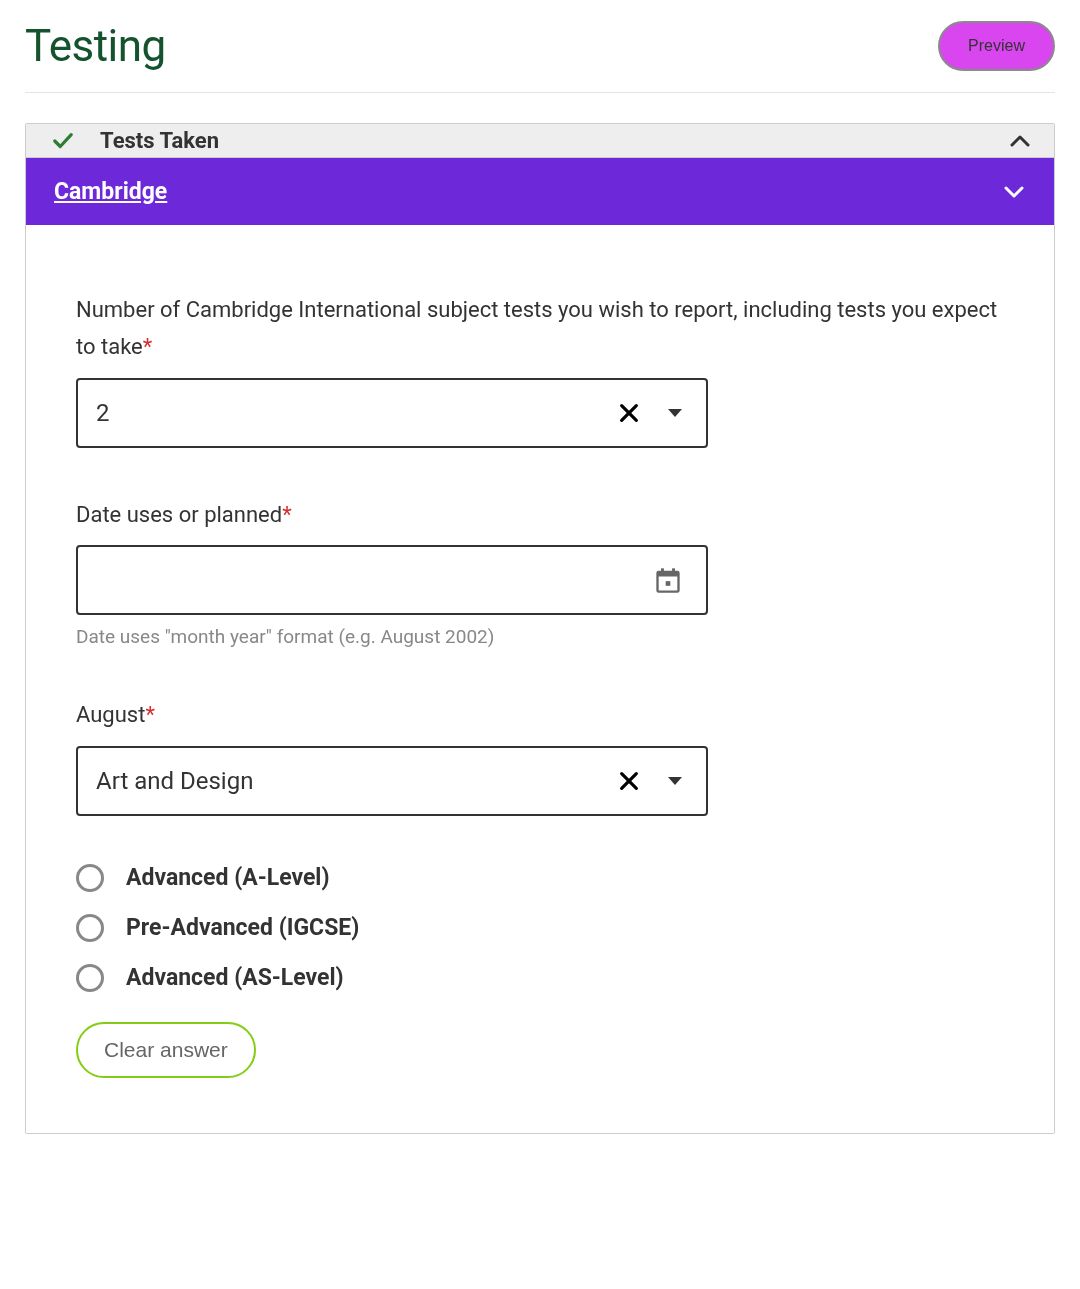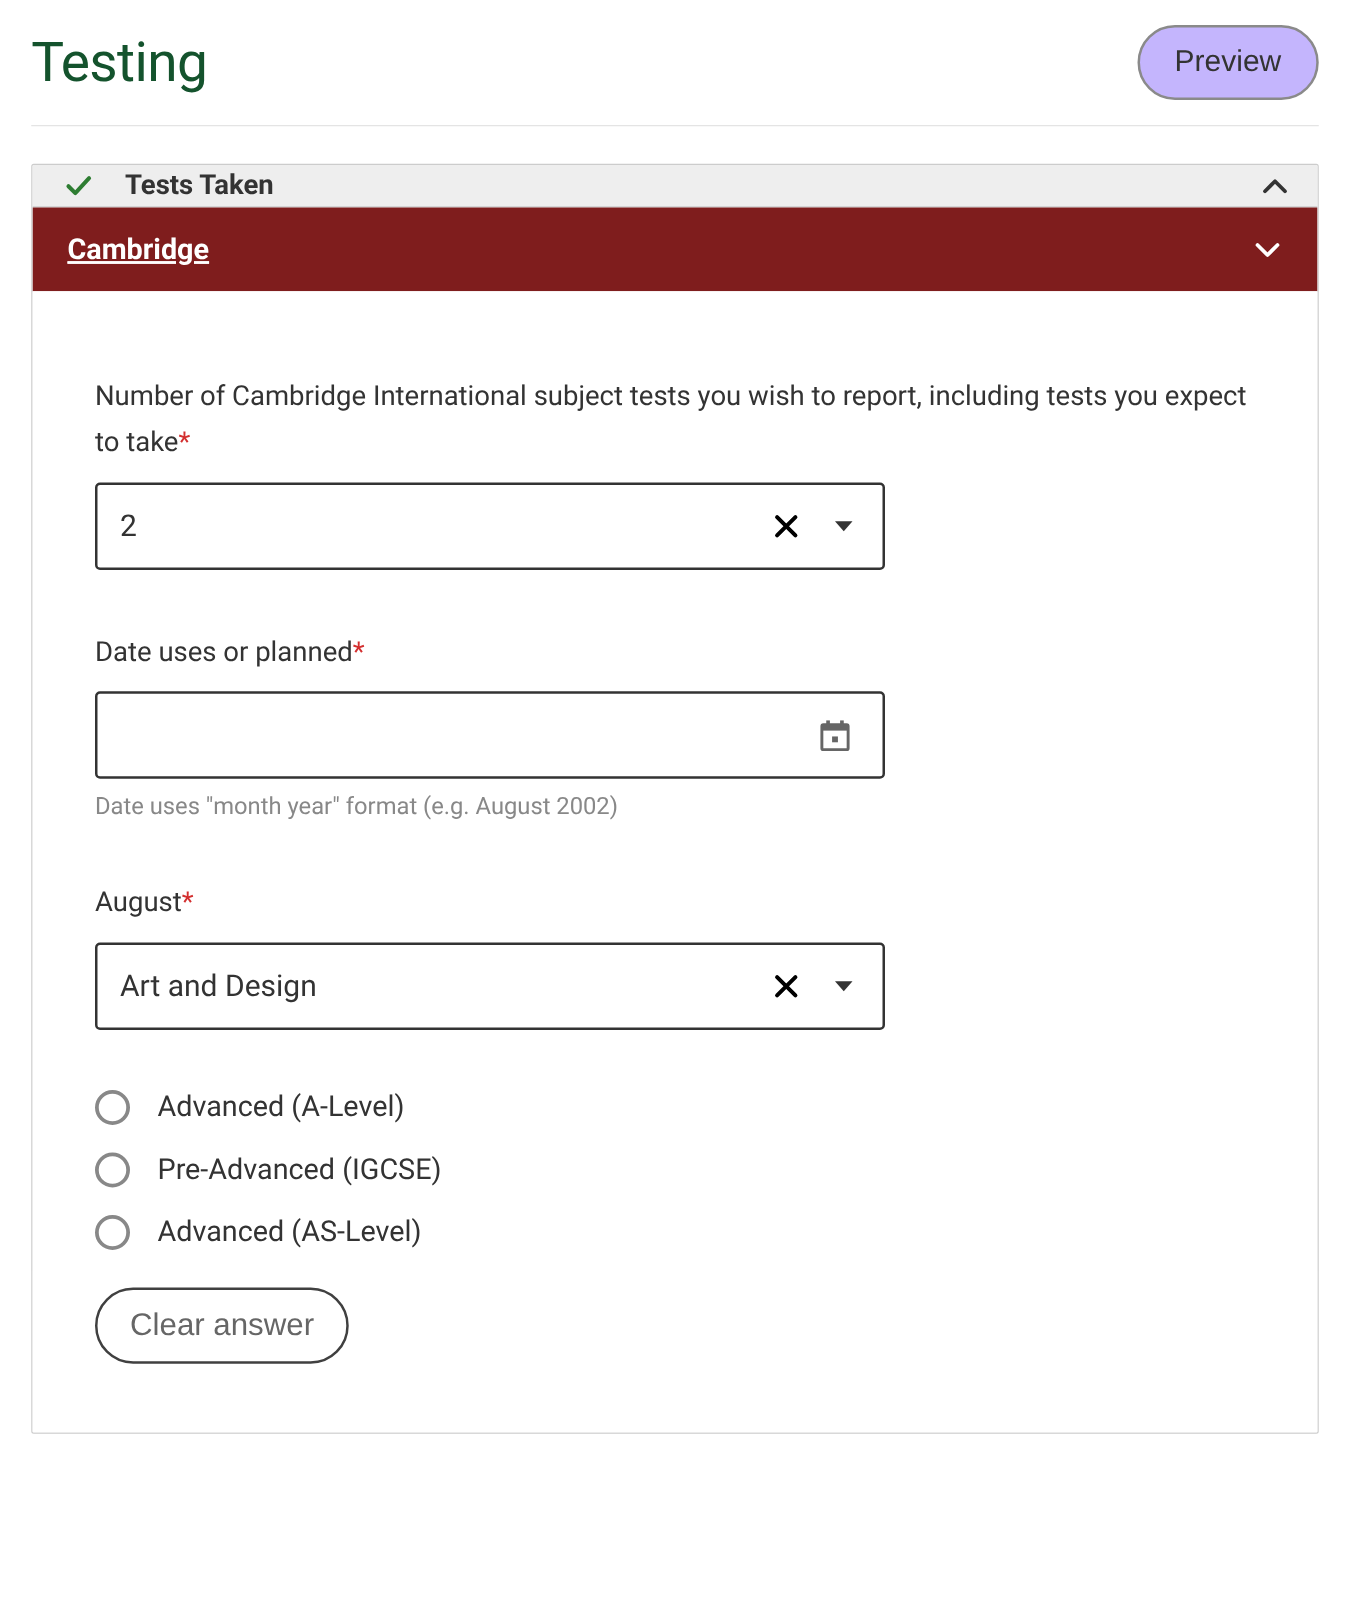--- a/index.html
+++ b/index.html
@@ -21,23 +21,23 @@
       border-bottom: 1px solid #e4e4e4;
     }
     .page-title {
       font-size: 44px;
       font-weight: 400;
       color: #14532d;
       letter-spacing: -0.5px;
     }
     .preview-btn {
       border: 2px solid #8a8a8a;
-      background: #c4b5fd;
-      color: #333;
-      font-size: 24px;
+      background: #d946ef;
+      color: #333;
+      font-size: 16px;
       font-weight: 500;
       padding: 14px 28px;
       border-radius: 999px;
       cursor: pointer;
       text-align: center;
     }
     .panel {
       margin-top: 30px;
       border: 1px solid #ccc;
       border-radius: 2px;
@@ -65,23 +65,22 @@
     .chevron {
       width: 24px;
       height: 24px;
       flex-shrink: 0;
     }
     .sub-header {
       display: flex;
       align-items: center;
       justify-content: space-between;
       padding: 20px 28px;
-      background: #7f1d1d;
+      background: #6d28d9;
       color: #fff;
-      text-decoration: underline;
     }
     .sub-header-title {
       font-size: 23px;
       font-weight: 700;
       text-decoration: underline;
       color: #fff;
     }
     .form-body {
       padding: 66px 50px 35px 50px;
       background: #fff;
@@ -161,26 +160,27 @@
       width: 28px;
       height: 28px;
       border: 3px solid #888;
       border-radius: 50%;
       margin-right: 22px;
       flex-shrink: 0;
     }
     .radio-label {
       font-size: 23px;
       color: #333;
+      font-weight: bold;
     }
     .clear-answer-btn {
-      border: 2px solid #404040;
+      border: 2px solid #84cc16;
       background: #fff;
       color: #666;
-      font-size: 25px;
+      font-size: 21px;
       font-weight: 400;
       padding: 14px 26px;
       border-radius: 999px;
       cursor: pointer;
       margin-top: 8px;
     }
   </style>
 </head>
 <body>
 

